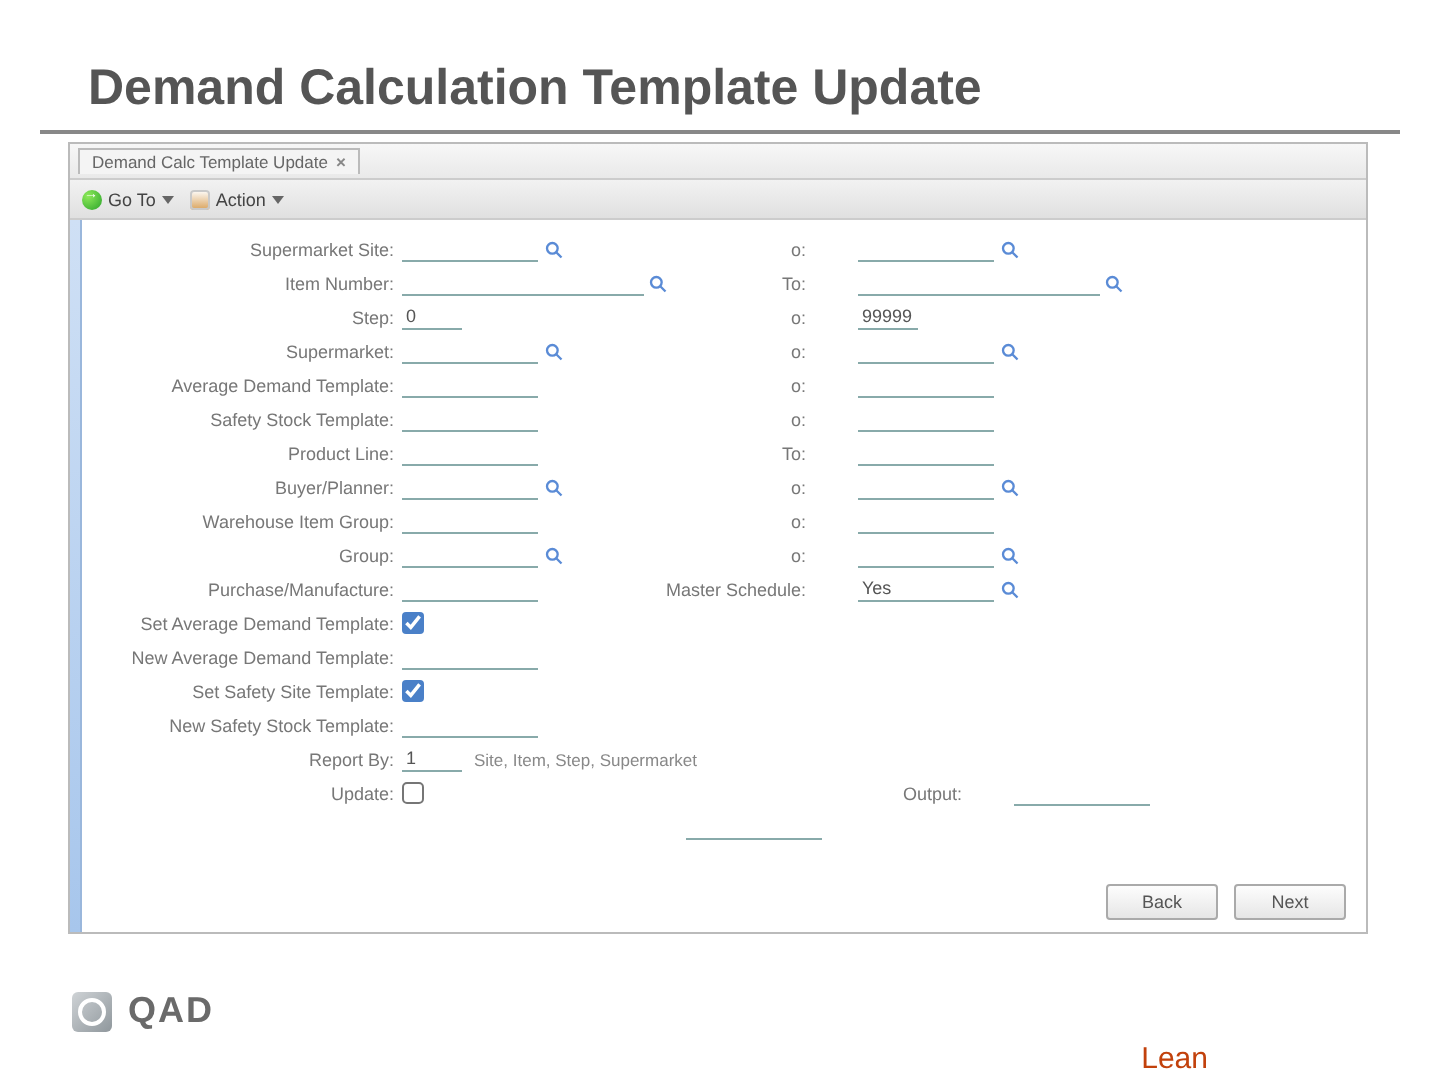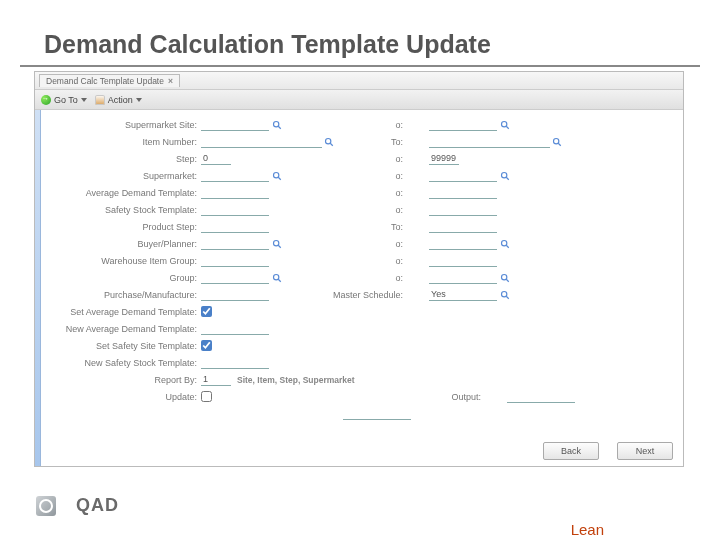--- a/index.html
+++ b/index.html
@@ -85,32 +85,32 @@
   }
   .inp.sm { width:30px; }
   .inp.md { width:68px; }
   .inp.xl { width:130px; }
   .chk { width:11px; height:11px; accent-color:#4a80c8; }
   .lookup {
     width:12px;height:12px; display:inline-flex; align-items:center; justify-content:center;
     color:#5a8bd6; font-size:9px; cursor:pointer;
   }
   .lookup svg { width:10px; height:10px; }
-  .note { font-size:8.5px; color:#888; padding-left:4px;font-weight:bold;}
+  .note { font-size:8.5px; color:#888; padding-left:4px;}
   .btn-bar {
-    position:absolute; right:10px; bottom:6px; display:flex; gap:18px;
+    position:absolute; right:10px; bottom:6px; display:flex; gap:8px;
   }
   .btn {
     background: linear-gradient(#fdfdfd,#e6e6e6);
     border:1px solid #aaa; border-radius:2px;
     width:56px; height:18px; font-size:9px; color:#555;
     display:flex; align-items:center; justify-content:center; cursor:pointer;
   }
   .footer-logo {
-    position:absolute; left:36px; bottom:24px; display:flex; align-items:center; gap:20px;
+    position:absolute; left:36px; bottom:24px; display:flex; align-items:center; gap:8px;
     color:#6a6a6a; font-size:18px; font-weight:bold; letter-spacing:1px;
   }
   .logo-sq {
     width:20px;height:20px; background:linear-gradient(135deg,#cfd3d6,#8f979c);
     border-radius:3px; position:relative;
   }
   .logo-sq::after{
     content:""; position:absolute; width:10px;height:10px; border:2px solid #fff;
     border-radius:50%; left:3px; top:3px;
   }
@@ -236,21 +236,21 @@
           <div class="lbl-l">Safety Stock Template:</div>
           <div class="fld-l">
             <input type="text" class="inp md" style="">
           </div>
           <div class="lbl-r">o:</div>
           <div class="fld-r">
             <input type="text" class="inp md" style="">
           </div>
         </div>
         <div class="row">
-          <div class="lbl-l">Product Step:</div>
+          <div class="lbl-l">Product Line:</div>
           <div class="fld-l">
             <input type="text" class="inp md" style="">
           </div>
           <div class="lbl-r">To:</div>
           <div class="fld-r">
             <input type="text" class="inp md" style="">
           </div>
         </div>
         <div class="row">
           <div class="lbl-l">Buyer/Planner:</div>

